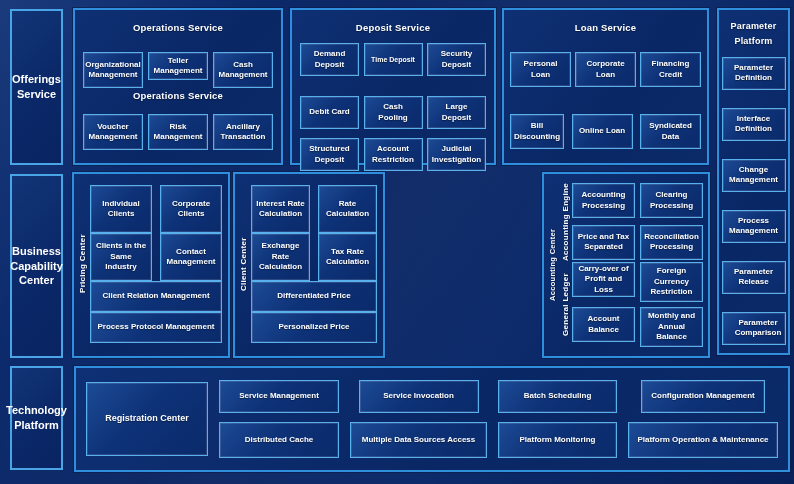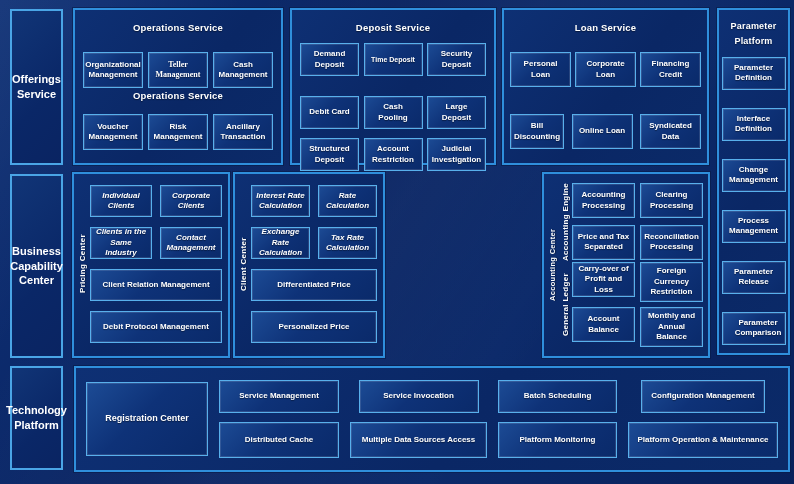--- a/index.html
+++ b/index.html
@@ -35,21 +35,21 @@
   .hrow{display:flex;justify-content:space-between;padding:0 8px;}
   .vlabel{
     writing-mode:vertical-rl;transform:rotate(180deg);
     font-size:8px;text-align:center;letter-spacing:.3px;
     display:flex;align-items:center;justify-content:center;
     text-shadow:0 1px 1px rgba(0,0,0,.45);
   }
   .midsec{display:flex;padding:11px 6px 13px 1px;}
   .midcontent{flex:1;display:flex;flex-direction:column;justify-content:space-between;}
   .pairrow{display:flex;gap:8px;}
-  .pairrow .tbox{flex:1;height:32px;font-style:italic;}
+  .pairrow .tbox{flex:1;height:48px;}
   .widebox{height:32px;}
   .acc-groups{flex:1;display:flex;flex-direction:column;justify-content:space-between;}
   .acc-group{display:flex;}
   .acc-grid{flex:1;display:grid;grid-template-columns:1fr 1fr;gap:5px;}
   .acc-grid .tbox{height:35px;}
   .bottom-inner{display:flex;align-items:center;justify-content:space-between;padding:0 10px;height:100%;box-sizing:border-box;}
   .bcol{display:flex;flex-direction:column;gap:9px;}
   .bcol .tbox{height:33px;font-size:8px;}
   .bcol .tbox.tall{height:36px;}
 </style>
@@ -59,21 +59,21 @@
 <div class="canvas">
 
   <div class="rail" style="top:9px;height:156px;">Offerings Service</div>
   <div class="rail" style="top:174px;height:184px;">Business Capability Center</div>
   <div class="rail" style="top:366px;height:104px;">Technology Platform</div>
 
   <div class="panel" style="left:73px;top:8px;width:210px;height:157px;">
     <div class="sec-title" style="padding-top:12px;">Operations Service</div>
     <div class="hrow" style="margin-top:19px;">
       <div class="tbox" style="width:60px;height:36px;">Organizational Management</div>
-      <div class="tbox" style="width:60px;height:36px;font-family:Liberation Serif, serif;">Teller Management</div>
+      <div class="tbox" style="width:60px;height:28px;">Teller Management</div>
       <div class="tbox" style="width:60px;height:36px;">Cash Management</div>
     </div>
     <div class="sec-title" style="margin-top:2px;">Operations Service</div>
     <div class="hrow" style="margin-top:13px;">
       <div class="tbox" style="width:60px;height:36px;">Voucher Management</div>
       <div class="tbox" style="width:60px;height:36px;">Risk Management</div>
       <div class="tbox" style="width:60px;height:36px;">Ancillary Transaction</div>
     </div>
   </div>
 
@@ -125,21 +125,21 @@
     <div class="midcontent">
       <div class="pairrow">
         <div class="tbox">Individual Clients</div>
         <div class="tbox">Corporate Clients</div>
       </div>
       <div class="pairrow">
         <div class="tbox">Clients in the Same Industry</div>
         <div class="tbox">Contact Management</div>
       </div>
       <div class="tbox widebox">Client Relation Management</div>
-      <div class="tbox widebox">Debit Protocol Management</div>
+      <div class="tbox widebox">Process Protocol Management</div>
     </div>
   </div>
 
   <div class="panel midsec" style="left:233px;top:172px;width:152px;height:186px;">
     <div class="vlabel" style="width:15px;">Client Center</div>
     <div class="midcontent">
       <div class="pairrow">
         <div class="tbox">Interest Rate Calculation</div>
         <div class="tbox">Rate Calculation</div>
       </div>

